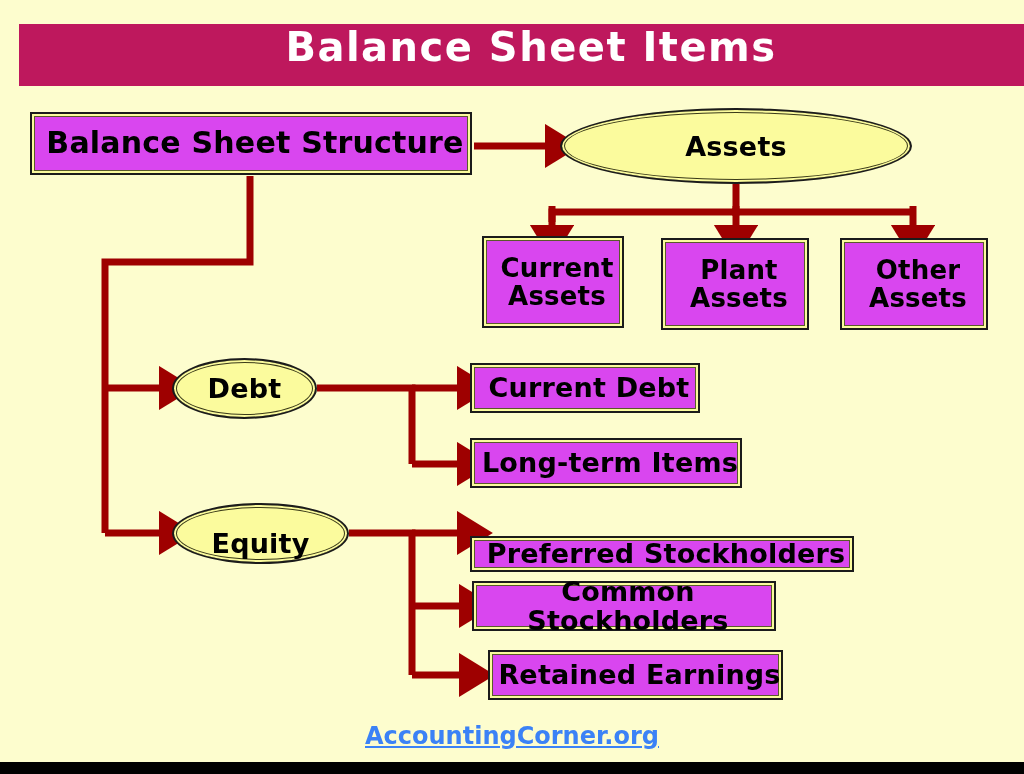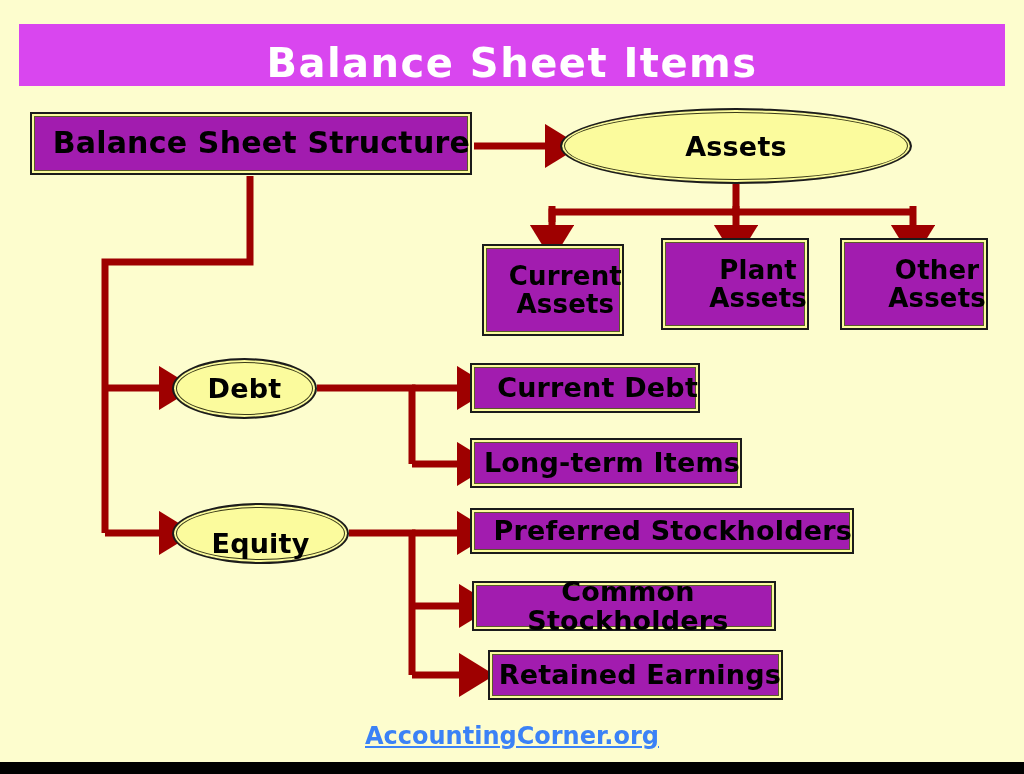--- a/index.html
+++ b/index.html
@@ -26,44 +26,45 @@
     pointer-events: none;
   }
 
   
   .title-banner {
     position: absolute;
     left: 19px;
     top: 24px;
     width: 986px;
     height: 62px;
-    background: #d946ef;
+    background: #be185d;
     display: flex;
-    align-items: flex-end;
+    align-items: flex-start;
     justify-content: center;
+    padding-left: 19px;
   }
   .title-text {
     color: #ffffff;
     font-family: "DejaVu Sans", sans-serif;
     font-size: 40px;
     font-weight: bold;
     letter-spacing: 1.5px;
     white-space: nowrap;
   }
 
   
   .node-box {
     position: absolute;
-    background: #a21caf;
+    background: #d946ef;
     border: 2px solid #1b1b1b;
     box-sizing: border-box;
     box-shadow: inset 0 0 0 2px #fbfb9d, inset 0 0 0 3px #5a5a2a;
     display: flex;
     align-items: center;
-    justify-content: flex-end;
+    justify-content: center;
     text-align: center;
     padding-left: 8px;
   }
   .node-box .label {
     font-family: "DejaVu Sans", sans-serif;
     font-weight: bold;
     color: #000000;
     line-height: 1.08;
     white-space: pre-line;
     letter-spacing: 0.2px;
@@ -88,35 +89,35 @@
     letter-spacing: 0.2px;
   }
 
   
   #root-box      { left: 30px;  top: 112px; width: 442px; height: 63px; }
   #root-box .label { font-size: 30px; }
 
   #assets-ellipse { left: 560px; top: 108px; width: 352px; height: 76px; }
   #assets-ellipse .label { font-size: 27px; }
 
-  #current-assets-box { left: 482px; top: 244px; width: 142px; height: 92px; }
+  #current-assets-box { left: 482px; top: 236px; width: 142px; height: 92px; }
   #plant-assets-box   { left: 661px; top: 238px; width: 148px; height: 92px; }
   #other-assets-box   { left: 840px; top: 238px; width: 148px; height: 92px; }
   #current-assets-box .label,
   #plant-assets-box .label,
   #other-assets-box .label { font-size: 26px; }
 
   #debt-ellipse   { left: 172px; top: 358px; width: 145px; height: 61px; }
   #debt-ellipse .label { font-size: 27px; }
   #equity-ellipse { left: 172px; top: 503px; width: 177px; height: 61px; }
   #equity-ellipse .label { font-size: 27px; margin-top: 20px; }
 
   #current-debt-box      { left: 470px; top: 363px; width: 230px; height: 50px; }
   #longterm-debt-box     { left: 470px; top: 438px; width: 272px; height: 50px; }
-  #preferred-stock-box   { left: 470px; top: 508px; width: 384px; height: 46px; }
+  #preferred-stock-box   { left: 470px; top: 536px; width: 384px; height: 36px; }
   #common-stock-box      { left: 472px; top: 581px; width: 304px; height: 50px; }
   #retained-earnings-box { left: 488px; top: 650px; width: 295px; height: 50px; }
   #current-debt-box .label,
   #longterm-debt-box .label,
   #preferred-stock-box .label,
   #common-stock-box .label,
   #retained-earnings-box .label { font-size: 27px; }
 
   
   .footer-link {

